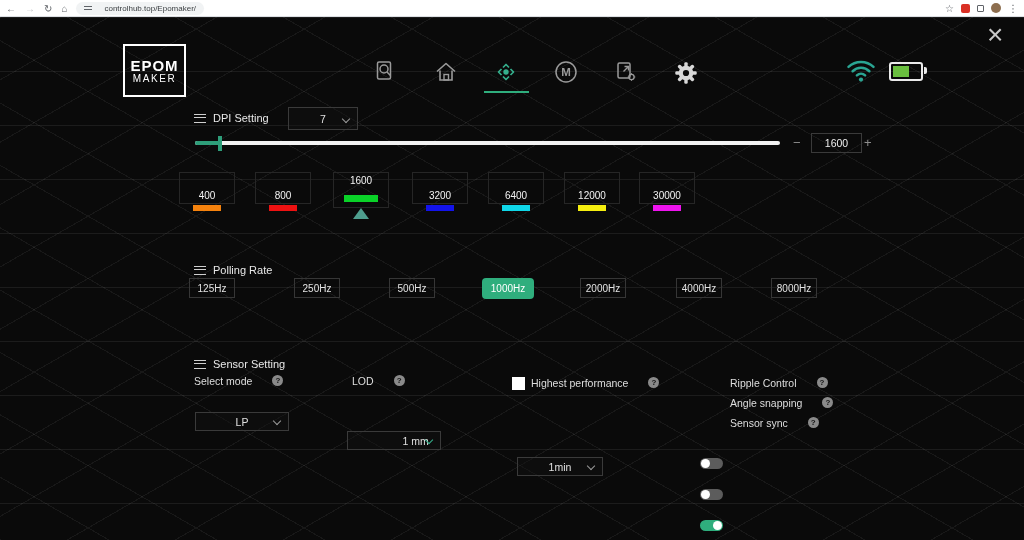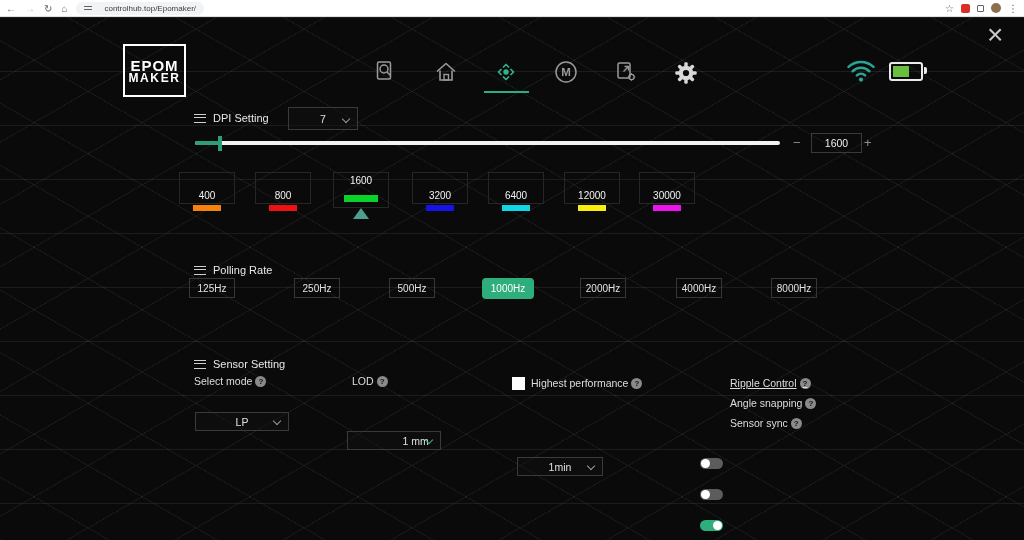--- a/index.html
+++ b/index.html
@@ -30,21 +30,21 @@
       repeating-linear-gradient(180deg, rgba(255,255,255,0.075) 0 1px, transparent 1px 54px),
       repeating-linear-gradient(150deg, rgba(255,255,255,0.06) 0 1px, transparent 1px 54px),
       repeating-linear-gradient(30deg,  rgba(255,255,255,0.06) 0 1px, transparent 1px 54px);
   }
   .abs { position:absolute; }
 
   
   .logo { left:123px; top:27px; width:63px; height:53px; border:2.5px solid #ffffff;
     display:flex; flex-direction:column; align-items:center; justify-content:center; color:#fff; }
   .logo-l1 { font-size:15px; font-weight:bold; letter-spacing:1px; line-height:16px; }
-  .logo-l2 { font-size:12px; font-weight:bold; letter-spacing:1.6px; line-height:9px; }
+  .logo-l2 { font-size:10px; font-weight:normal; letter-spacing:1.6px; line-height:9px; }
 
   .close-x { left:987px; top:2px; font-size:28px; color:#c9c9c9; font-weight:300; cursor:pointer; }
 
   
   .nav-ic { top:41px; width:28px; height:28px; }
   .nav-underline { left:484px; top:74px; width:45px; height:2px; background:#2fae7d; }
 
   
   .wifi { left:846px; top:40px; }
   .battery { left:889px; top:45px; width:34px; height:19px; border:2px solid #eaeaea; border-radius:3px; }
@@ -90,34 +90,34 @@
 
   
   .poll-header { left:194px; top:247px; }
   .poll-btn { top:261px; height:20px; width:46px; border:1px solid #363636; color:#e2e2e2;
     font-size:10px; text-align:center; line-height:19px; cursor:pointer; }
   .poll-btn.active { width:52px; height:21px; background:#2fae7d; border:none; border-radius:4px;
     color:#ffffff; line-height:21px; }
 
   
   .sensor-header { left:194px; top:341px; }
-  .field-label { color:#dedede; font-size:10.5px; display:flex; align-items:center; gap:3px; }
+  .field-label { color:#dedede; font-size:10.5px; display:flex; gap:20px; }
   .lbl-selectmode { left:194px; top:358px; }
   .sel-mode { left:195px; top:372px; width:94px; height:19px;text-align:center; }
   .lbl-lod { left:352px; top:358px; }
   .sel-lod { left:347px; top:372px; width:94px; height:19px;padding-left:43px; }
   .checkbox { left:512px; top:360px; width:13px; height:13px; background:#ffffff; cursor:pointer; }
   .lbl-hp { left:531px; top:360px; }
   .sel-sleep { left:517px; top:379px; width:86px; height:19px; }
   .toggle { width:23px; height:11px; border-radius:6px; background:#5c5c5c; position:relative; cursor:pointer; }
   .toggle .knob { position:absolute; width:9px; height:9px; border-radius:50%; background:#ffffff; top:1px; left:1px; }
   .toggle.on { background:#2fae7d; }
   .toggle.on .knob { left:auto; right:1px; }
   .tog-1 { left:700px; top:361px; } .tog-2 { left:700px; top:381px; } .tog-3 { left:700px; top:401px; }
-  .tlbl-1 { left:730px; top:360px;text-decoration:underline; } .tlbl-2 { left:730px; top:380px; } .tlbl-3 { left:730px; top:400px; }
+  .tlbl-1 { left:730px; top:360px; } .tlbl-2 { left:730px; top:380px; } .tlbl-3 { left:730px; top:400px; }
 </style>
 </head>
 <body>
 
 <div class="browser-bar">
   <span class="bicon">←</span>
   <span class="bicon disabled">→</span>
   <span class="bicon">↻</span>
   <span class="bicon">⌂</span>
   <div class="url-pill">

